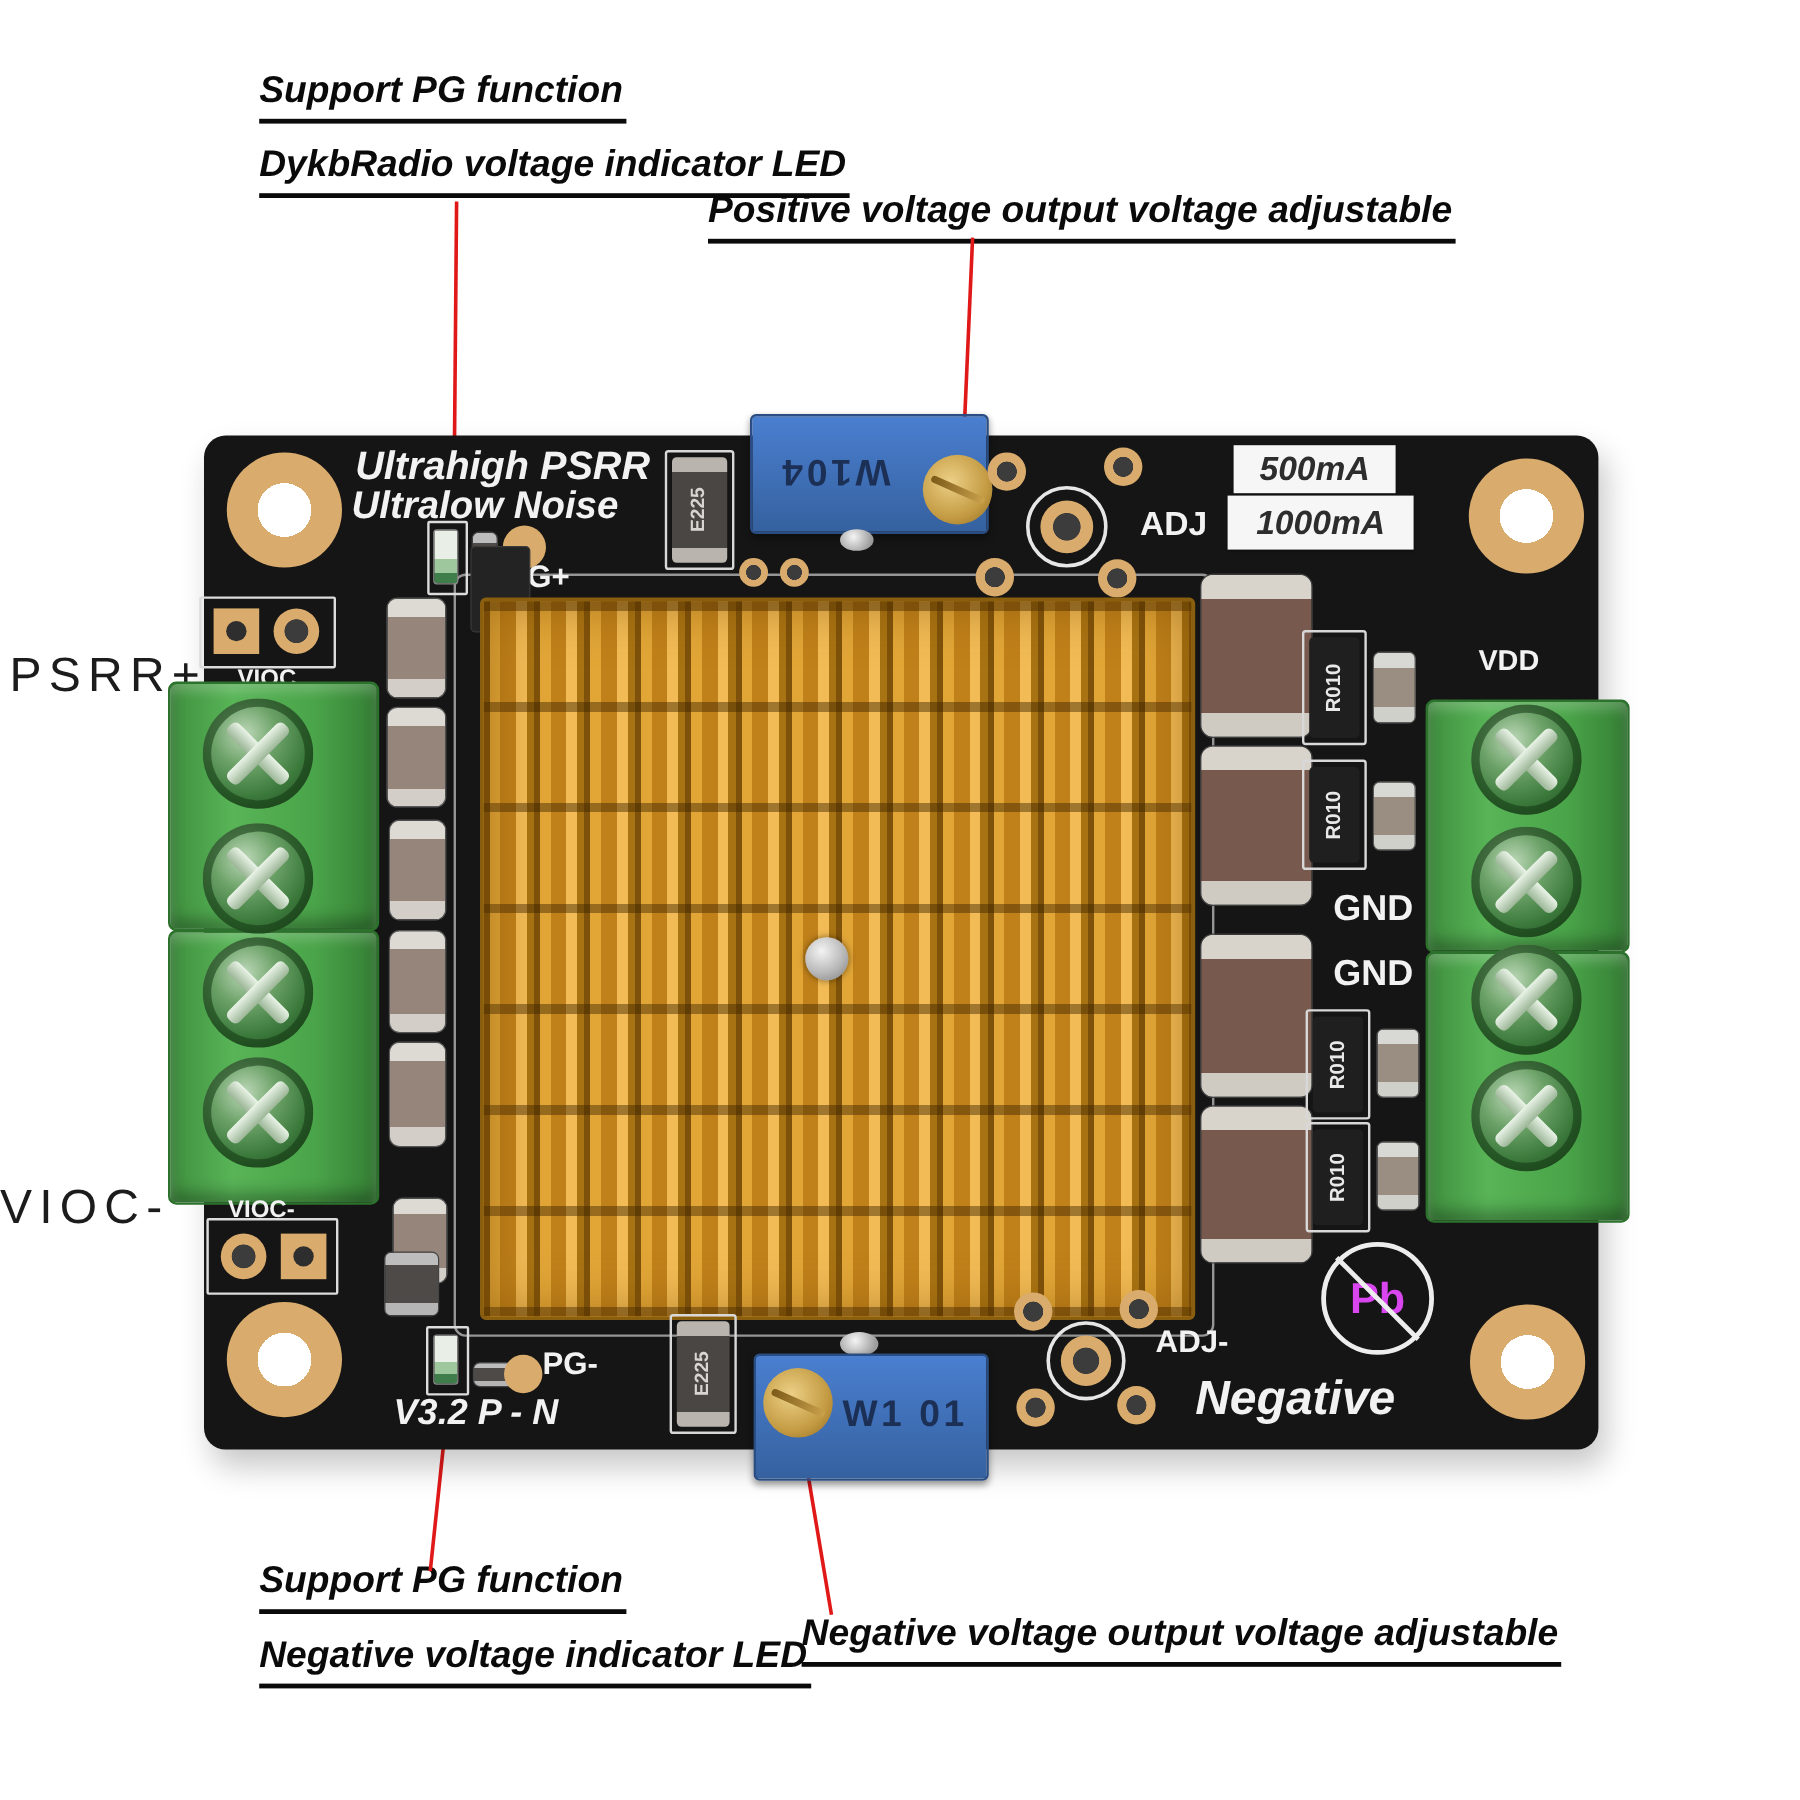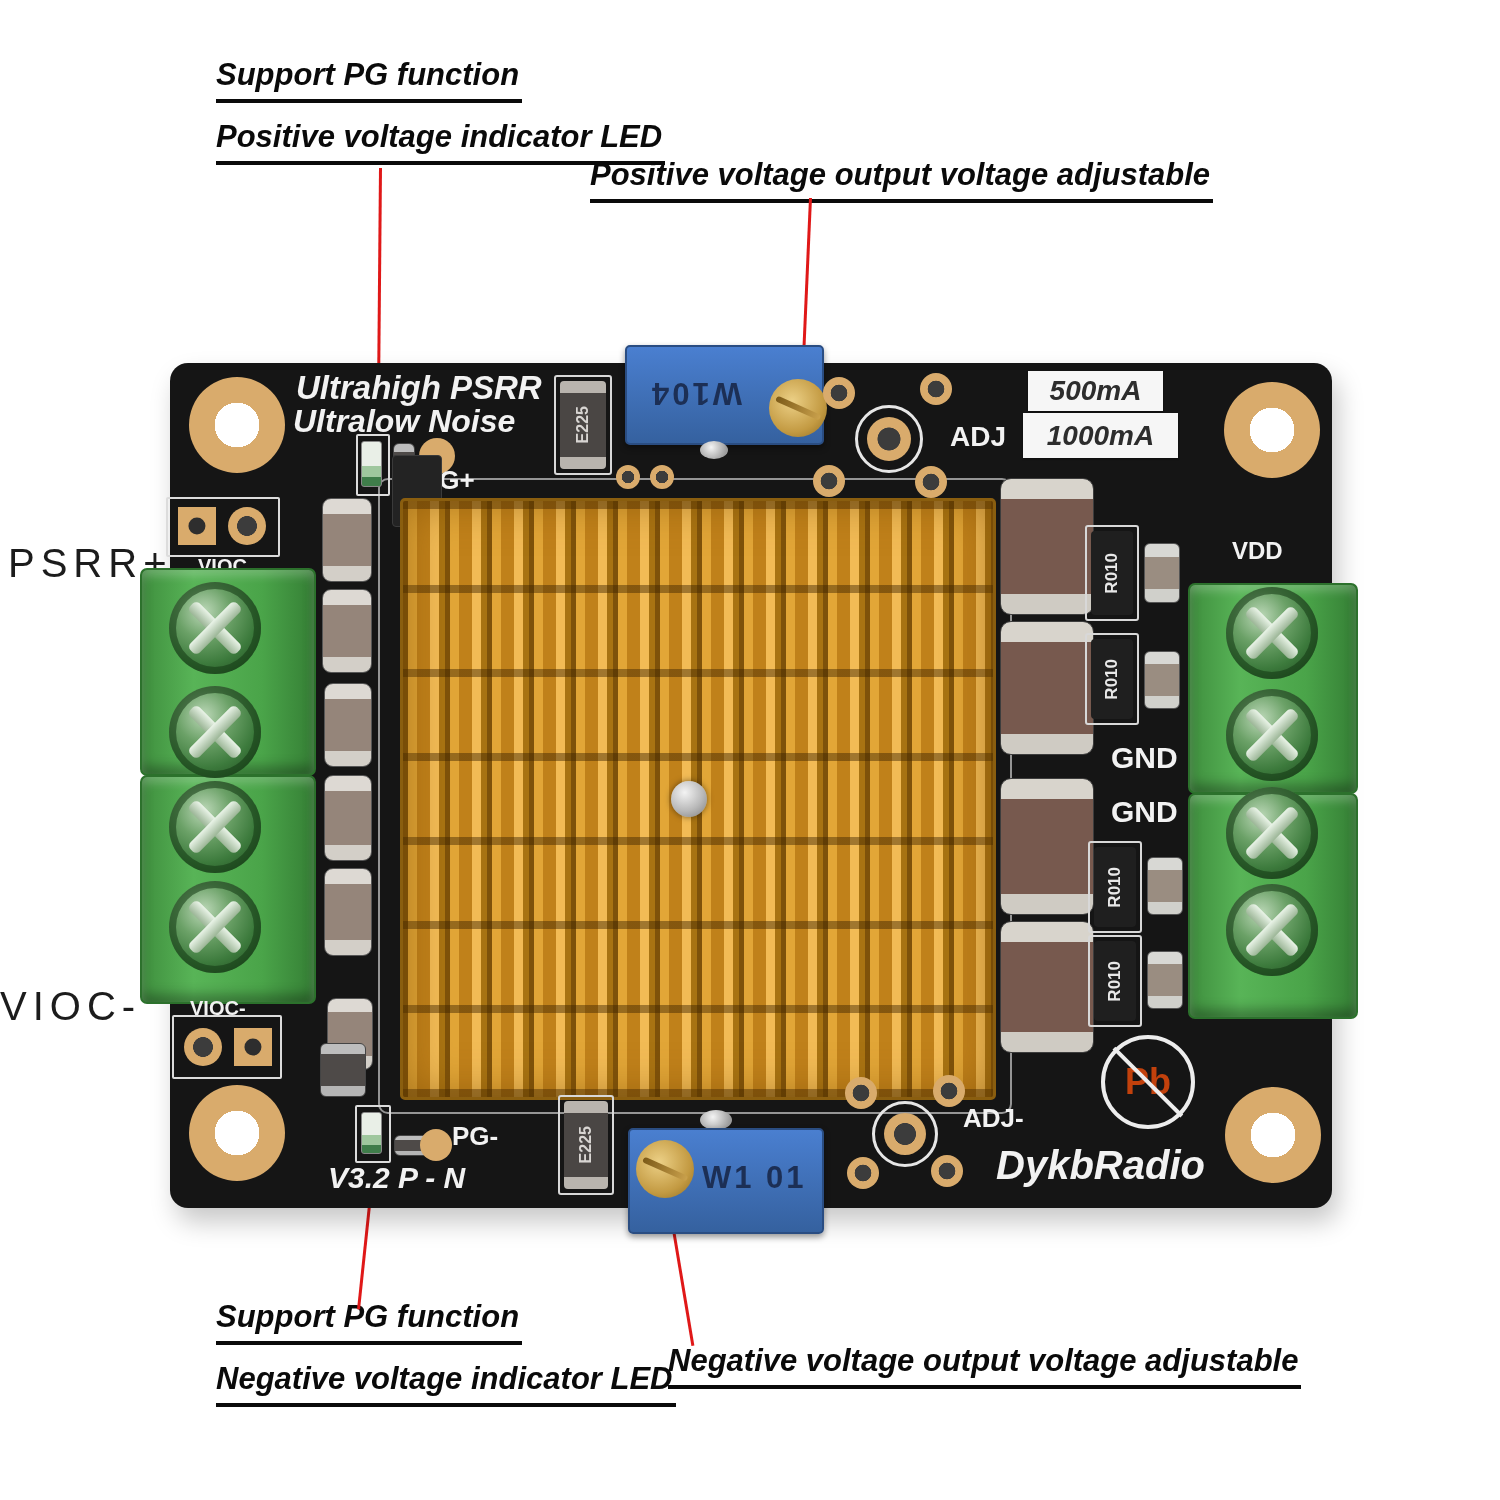--- a/index.html
+++ b/index.html
@@ -82,32 +82,32 @@
         background:linear-gradient(180deg,#b9b4ae 0 14%,#4a4644 14% 86%,#b9b4ae 86%);}
   .e225 span{writing-mode:vertical-rl;transform:rotate(180deg);color:#d8d5d2;font-weight:bold;font-size:16px;}
   .led{position:absolute;border-radius:3px;background:linear-gradient(180deg,#e9efe7 0 55%,#9fc79e 55% 80%,#3f7d4a 80%);border:1px solid #888;}
 
   
   .sticker{position:absolute;background:#f6f6f6;color:#2d2d2d;font-style:italic;font-weight:bold;font-size:28px;
            display:flex;align-items:center;justify-content:center;box-shadow:0 1px 2px rgba(0,0,0,.4);}
 
   
   .pb{position:absolute;width:86px;height:86px;border:4px solid #ededed;border-radius:50%;
-      display:flex;align-items:center;justify-content:center;color:#c2410c;font-weight:bold;font-size:36px;}
+      display:flex;align-items:center;justify-content:center;color:#d946ef;font-weight:bold;font-size:36px;}
   .pb::after{content:"";position:absolute;left:50%;top:-6%;width:4px;height:112%;background:#ededed;
       transform:translateX(-50%) rotate(-45deg);transform-origin:center;}
 </style>
 </head>
 <body>
 
 <div class="canvas">
 
   <div class="ann" style="left:216px;top:58px">
     <div class="ln">Support PG function</div>
-    <div class="ln">Positive voltage indicator LED</div>
+    <div class="ln">DykbRadio voltage indicator LED</div>
   </div>
   <div class="ann" style="left:590px;top:158px">
     <div class="ln">Positive voltage output voltage adjustable</div>
   </div>
   <div class="vioc-ann" style="left:8px;top:541px">PSRR+</div>
   <div class="vioc-ann" style="left:0px;top:984px">VIOC-</div>
   <div class="ann" style="left:216px;top:1300px">
     <div class="ln">Support PG function</div>
     <div class="ln">Negative voltage indicator LED</div>
   </div>
@@ -238,21 +238,21 @@
     <div class="tblock" style="left:1018px;top:220px;width:166px;height:207px"></div>
     <div class="tblock" style="left:1018px;top:430px;width:166px;height:222px"></div>
     <div class="screw" style="left:1056px;top:224px"></div>
     <div class="screw" style="left:1056px;top:326px"></div>
     <div class="screw" style="left:1056px;top:424px"></div>
     <div class="screw" style="left:1056px;top:521px"></div>
 
     <div class="pb" style="left:931px;top:672px">
       <span>Pb</span>
     </div>
-    <div class="sk it" style="left:826px;top:780px;font-size:40px">DykbRadio</div>
+    <div class="sk it" style="left:826px;top:780px;font-size:40px">Negative</div>
 
     <div class="pad" style="left:675px;top:714px;width:32px;height:32px"></div>
     <div class="pad" style="left:763px;top:712px;width:32px;height:32px"></div>
     <div class="pad" style="left:677px;top:794px;width:32px;height:32px"></div>
     <div class="pad" style="left:761px;top:792px;width:32px;height:32px"></div>
     <div class="padring" style="left:702px;top:738px;width:60px;height:60px">
       <div class="pad" style="left:9px;top:9px;width:42px;height:42px"></div>
     </div>
     <div class="sk" style="left:793px;top:740px;font-size:26px">ADJ-</div>
 

